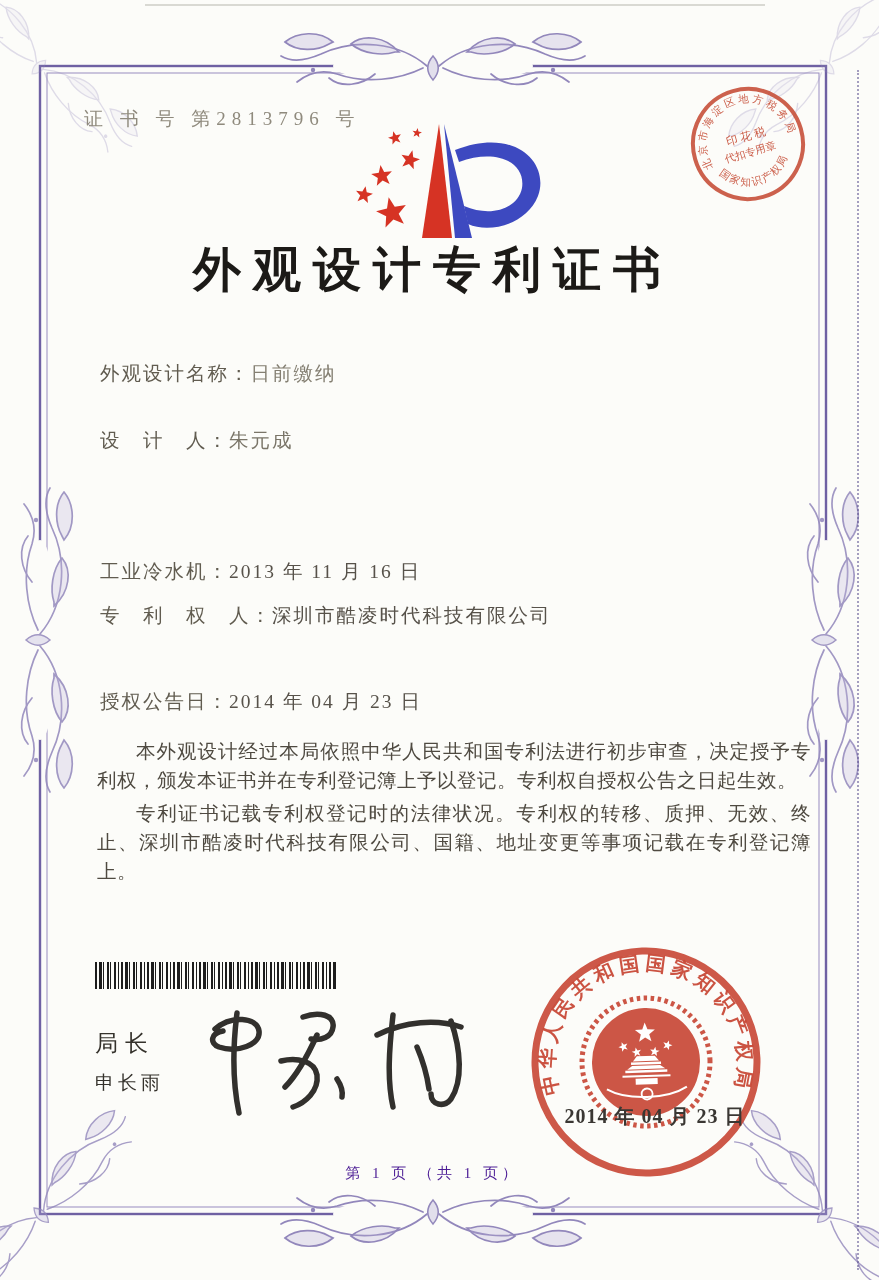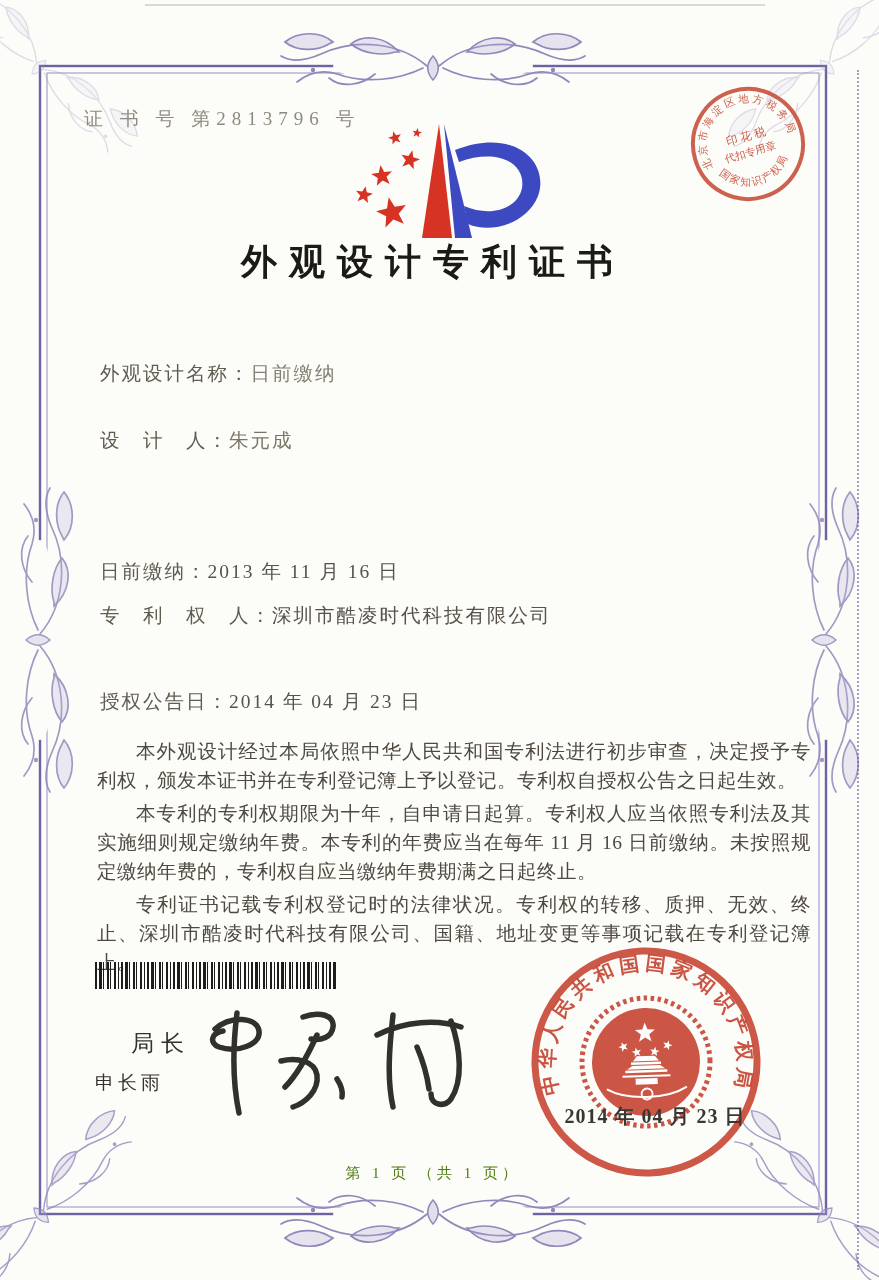--- a/index.html
+++ b/index.html
@@ -17,21 +17,21 @@
   
   .cert-no{
     position:absolute;left:84px;top:106px;
     font-size:19px;letter-spacing:6px;color:#8f8a7d;white-space:nowrap;
   }
   
   .logo{position:absolute;left:338px;top:116px;}
   
   .title{
     position:absolute;left:40px;top:238px;width:786px;text-align:center;
-    font-size:36px;font-weight:600;letter-spacing:12px;color:#1c1a17;white-space:nowrap;
+    font-size:48px;font-weight:600;letter-spacing:12px;color:#1c1a17;white-space:nowrap;
   }
   
   .field{position:absolute;left:100px;font-size:19.5px;letter-spacing:2px;color:#5f5a4e;white-space:nowrap;}
   .field .label{color:#615c50;}
   .field .value{color:#57524a;}
   .f1{top:360px}.f2{top:427px}.f3{top:492px}.f4{top:558px}.f5{top:602px}.f6{top:688px}
   .f1 .value{color:#847f72;}
   .f2 .value{color:#7a7568;}
   
   .body-text{position:absolute;left:93px;top:733px;width:722px;}
@@ -45,35 +45,35 @@
     background:repeating-linear-gradient(90deg,
       #1d1d1d 0 2px,transparent 2px 4px,
       #1d1d1d 4px 7px,transparent 7px 8px,
       #1d1d1d 8px 9px,transparent 9px 12px,
       #1d1d1d 12px 14px,transparent 14px 15px,
       #1d1d1d 15px 16px,transparent 16px 19px,
       #1d1d1d 19px 21px,transparent 21px 23px,
       #1d1d1d 23px 24px,transparent 24px 26px);
   }
   
-  .signer-title{position:absolute;left:95px;top:1028px;font-size:23px;letter-spacing:7px;color:#35322c;font-family:"Liberation Sans","DejaVu Sans",sans-serif;margin-left:36px;}
+  .signer-title{position:absolute;left:95px;top:1028px;font-size:23px;letter-spacing:7px;color:#35322c;font-family:"Liberation Sans","DejaVu Sans",sans-serif;}
   .signer-name{position:absolute;left:95px;top:1070px;font-size:19px;letter-spacing:4px;color:#35322c;font-family:"Liberation Sans","DejaVu Sans",sans-serif;}
   .signature{position:absolute;left:185px;top:995px;}
   
   .issue-seal{position:absolute;left:528px;top:944px;transform:rotate(-2deg);}
   .seal-date{
     position:absolute;left:550px;top:1103px;width:210px;text-align:center;
     font-size:20px;font-weight:600;letter-spacing:1px;color:#3a3733;white-space:nowrap;
   }
   
   .tax-stamp{position:absolute;left:688px;top:84px;transform:rotate(-16deg);}
   
   .footer{
     position:absolute;left:40px;top:1164px;width:786px;text-align:center;
-    font-size:15px;letter-spacing:4px;color:#4d7c0f;white-space:nowrap;
+    font-size:15px;letter-spacing:4px;color:#4c1d95;white-space:nowrap;
   }
 </style>
 </head>
 <body>
 
 <div class="page">
 
   <svg class="frame-svg" width="879" height="1280" viewBox="0 0 879 1280" aria-hidden="true">
     <defs>
       <g id="fl-half" stroke="#9287bb" stroke-width="1.7" fill="none" stroke-linecap="round">
@@ -139,32 +139,31 @@
 
   <div class="title">外观设计专利证书</div>
 
   <div class="field f1">
     <span class="label">外观设计名称：</span><span class="value">日前缴纳</span>
   </div>
   <div class="field f2">
     <span class="label">设　计　人：</span><span class="value">朱元成</span>
   </div>
   <div class="field f4">
-    <span class="label">日前缴纳：</span><span class="value">2013 年 11 月 16 日</span>
+    <span class="label">工业冷水机：</span><span class="value">2013 年 11 月 16 日</span>
   </div>
   <div class="field f5">
     <span class="label">专　利　权　人：</span><span class="value">深圳市酷凌时代科技有限公司</span>
   </div>
   <div class="field f6">
     <span class="label">授权公告日：</span><span class="value">2014 年 04 月 23 日</span>
   </div>
 
   <div class="body-text">
     <p>本外观设计经过本局依照中华人民共和国专利法进行初步审查，决定授予专利权，颁发本证书并在专利登记簿上予以登记。专利权自授权公告之日起生效。</p>
-    <p>本专利的专利权期限为十年，自申请日起算。专利权人应当依照专利法及其实施细则规定缴纳年费。本专利的年费应当在每年 11 月 16 日前缴纳。未按照规定缴纳年费的，专利权自应当缴纳年费期满之日起终止。</p>
     <p>专利证书记载专利权登记时的法律状况。专利权的转移、质押、无效、终止、深圳市酷凌时代科技有限公司、国籍、地址变更等事项记载在专利登记簿上。</p>
   </div>
 
   <div class="barcode"></div>
 
   <div class="signer-title">局长</div>
   <div class="signer-name">申长雨</div>
 
   <svg class="signature" width="300" height="125" viewBox="0 0 300 125" aria-hidden="true">
     <g fill="none" stroke="#211f1c" stroke-width="5.5" stroke-linecap="round" opacity="0.92">

